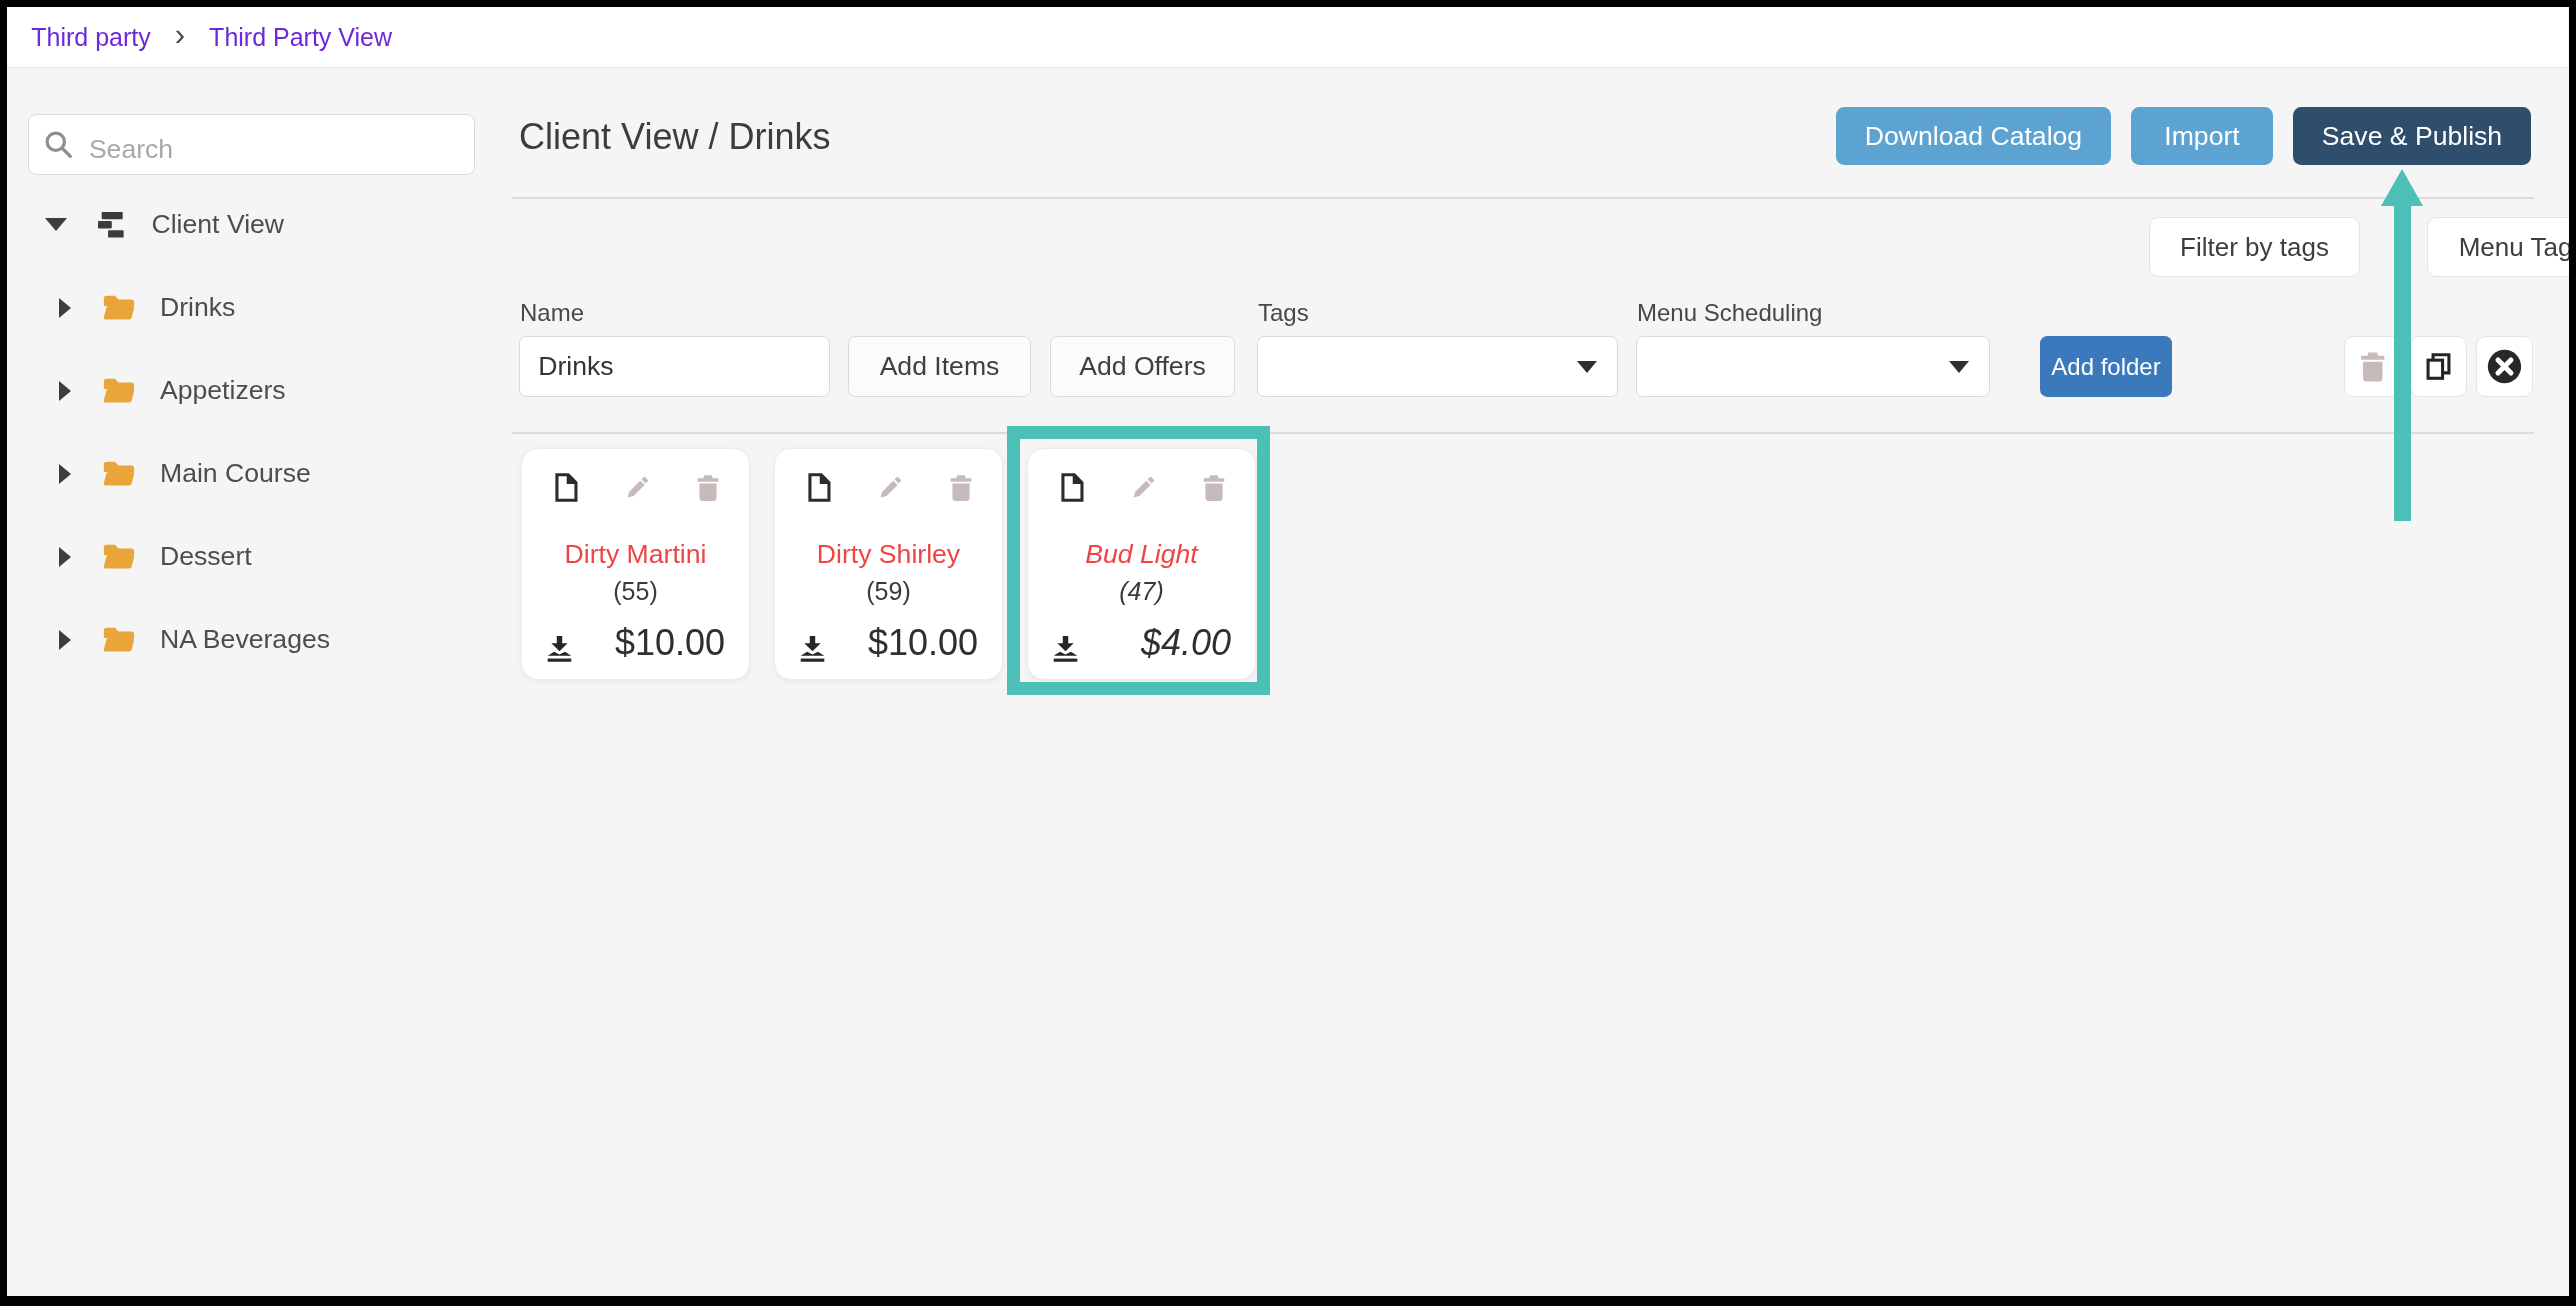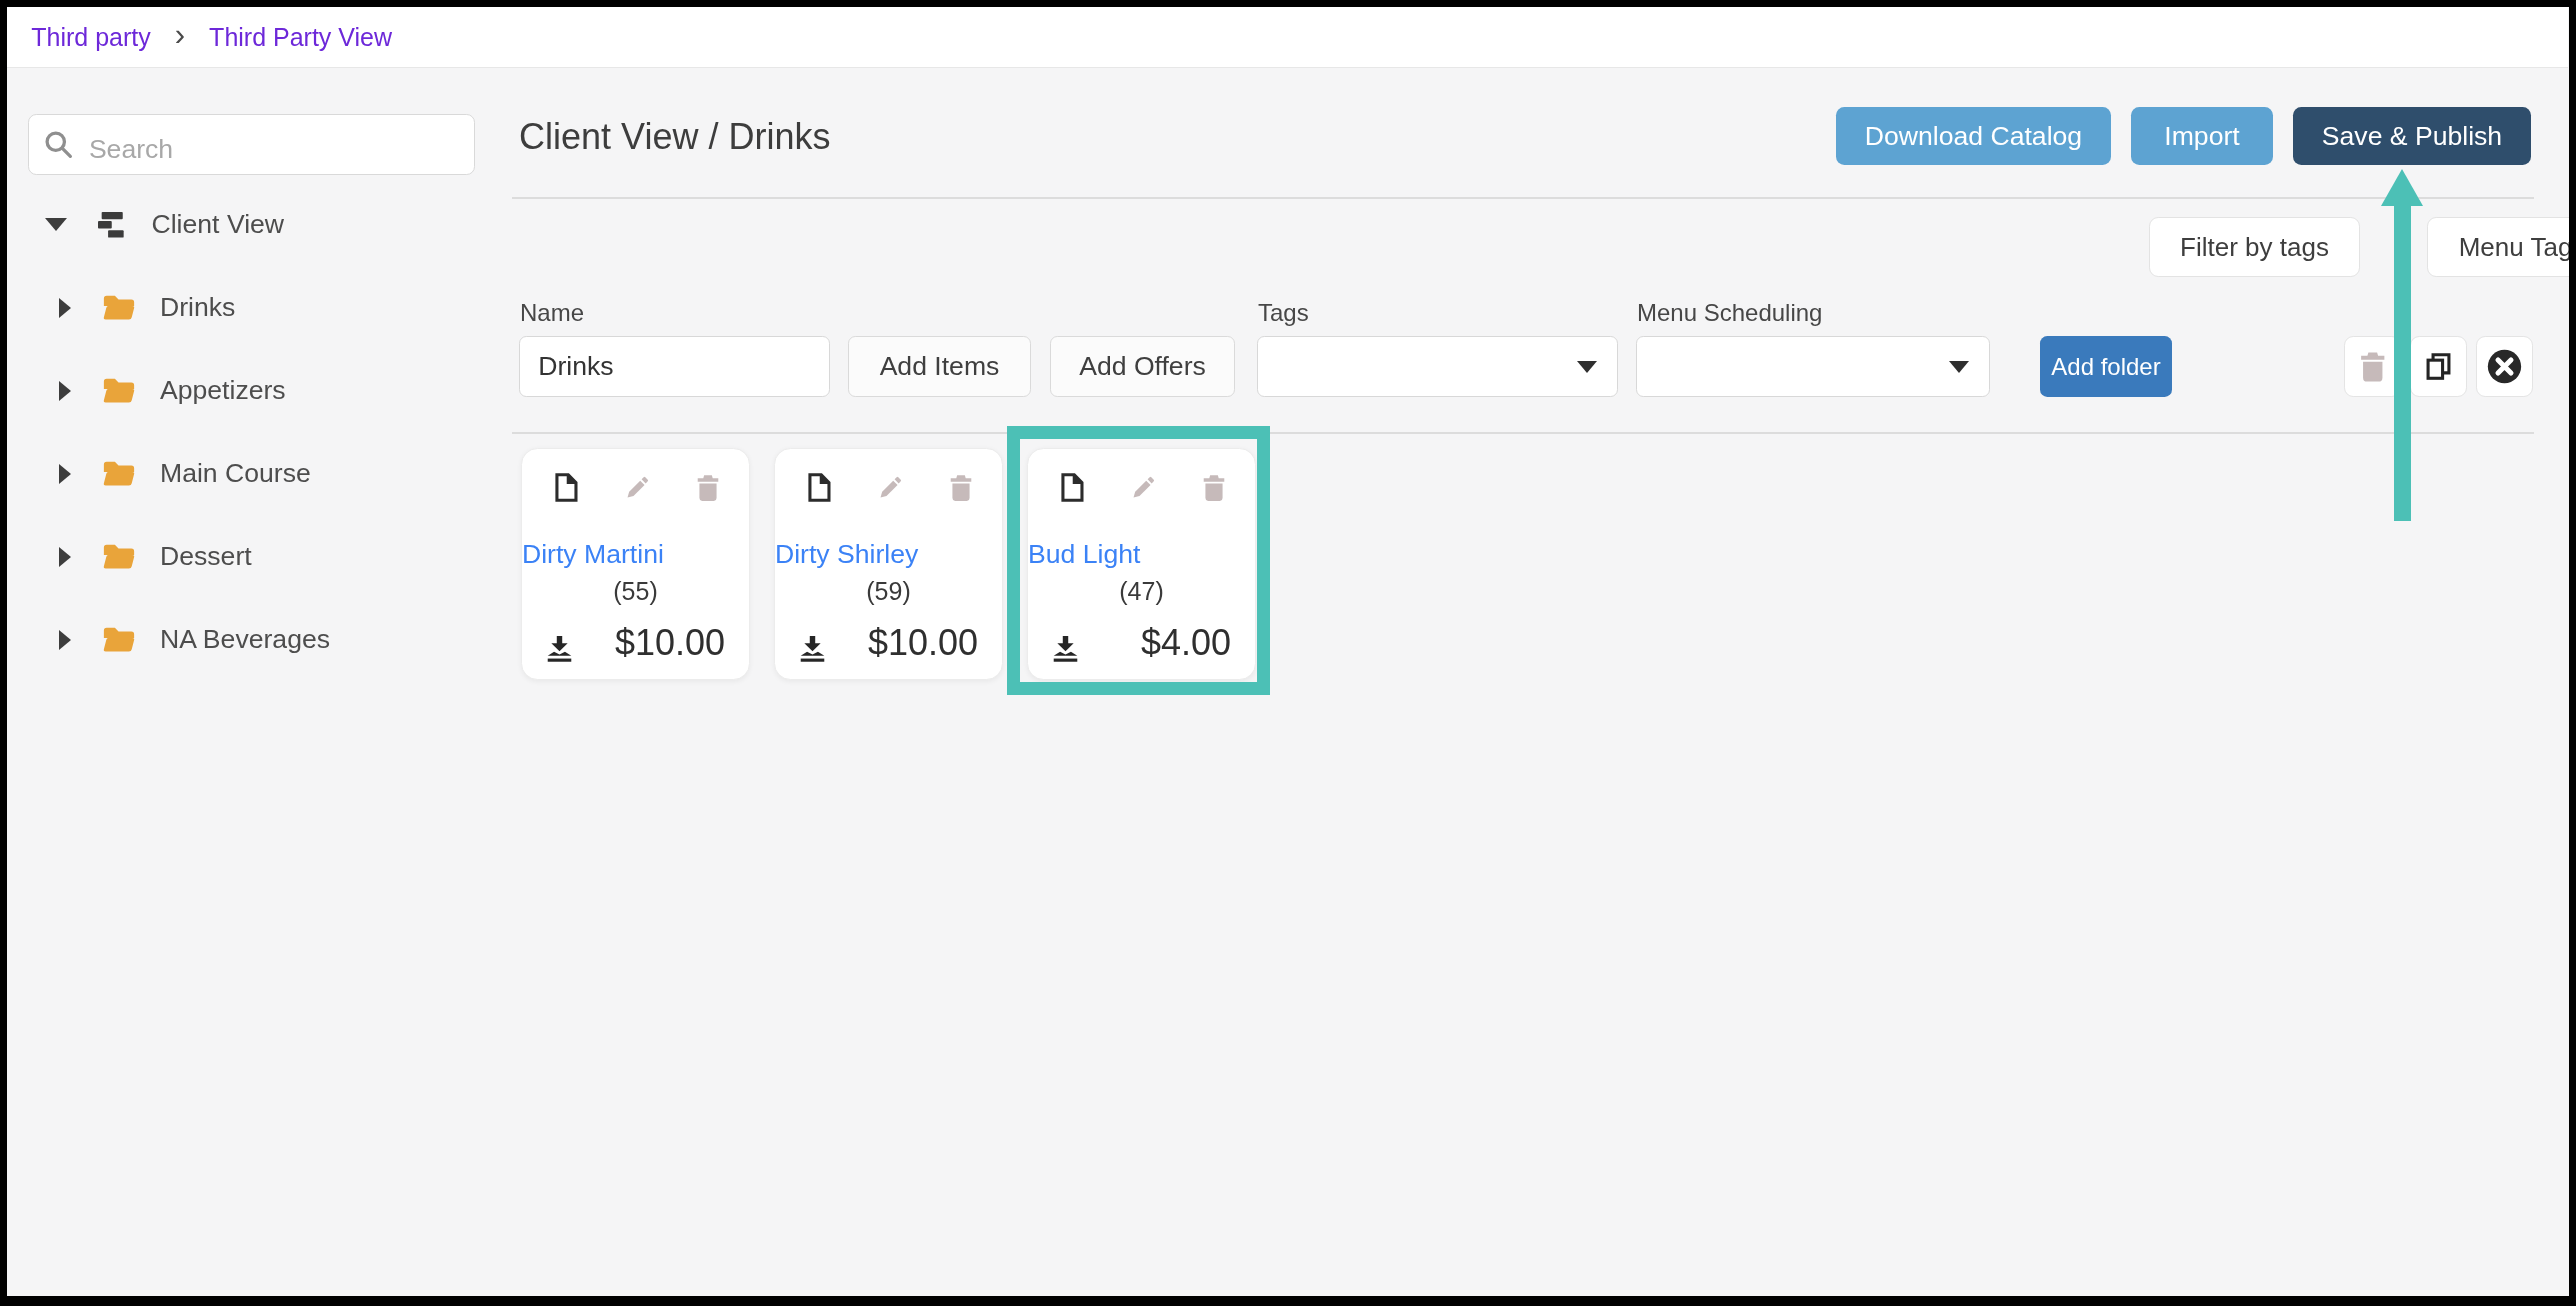--- a/index.html
+++ b/index.html
@@ -76,23 +76,23 @@
   .btn-addfolder { position:absolute; left:1521px; top:0; width:132px; height:61px; background:#3a7abc; color:#fff;
                    border-radius:7.3px; font-size:24px; }
 
   .icon-actions { position:absolute; top:336px; left:2344px; display:flex; gap:9.2px; }
   .icon-btn { width:57px; height:61px; background:#fff; border:1.8px solid #e4e4e4; border-radius:9.2px;
               display:flex; align-items:center; justify-content:center; cursor:pointer; }
 
   
   .card { position:absolute; top:448px; width:229px; height:232px; background:#fff; border:0.9px solid #ececec;
           border-radius:16.5px; box-shadow:0 1.8px 5.5px rgba(0,0,0,0.05); cursor:pointer; }
-  .card.c0 { left:521px; } .card.c1 { left:774px; } .card.c2 { left:1027px; }
+  .card.c0 { left:521px; } .card.c1 { left:774px; } .card.c2 { left:1027px;font-style:italic; }
   .card-icons { display:flex; justify-content:space-between; align-items:center; padding:24px 29px 0 31px; }
-  .card-name { font-size:26.6px; color:#3b82f6; margin-top:37px; }
+  .card-name { text-align:center; font-size:26.6px; color:#ef4444; margin-top:37px; }
   .card-count { text-align:center; font-size:25px; color:#3a3a3a; margin-top:7.3px; }
   .card-footer { position:absolute; left:22px; right:24px; bottom:14.7px; display:flex; align-items:flex-end; justify-content:space-between; }
   .card-price { font-size:36px; color:#2f2f2f; }
 
   
   .highlight-box { position:absolute; left:1007px; top:426px; width:263px; height:269px;
                    border:13px solid #4cc0b6; z-index:20; pointer-events:none; }
   .arrow-shaft { position:absolute; left:2394px; top:202px; width:16.5px; height:319px; background:#4cc0b6; z-index:30; }
   .arrow-head { position:absolute; left:2381px; top:169px; width:0; height:0; z-index:30;
                 border-left:21px solid transparent; border-right:21px solid transparent;

